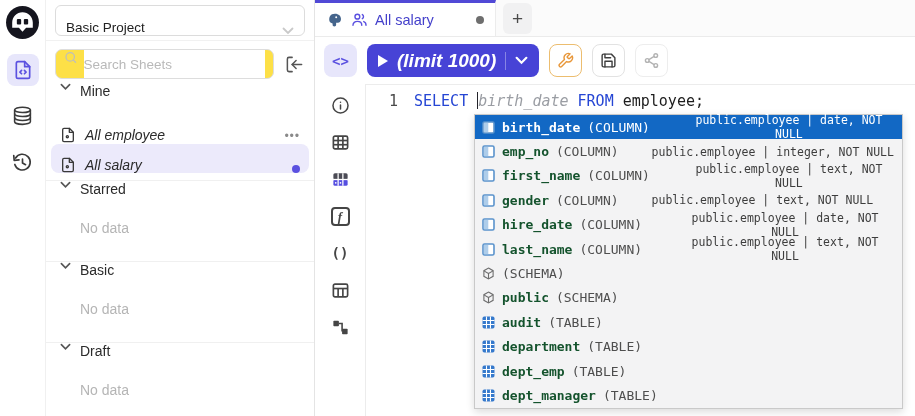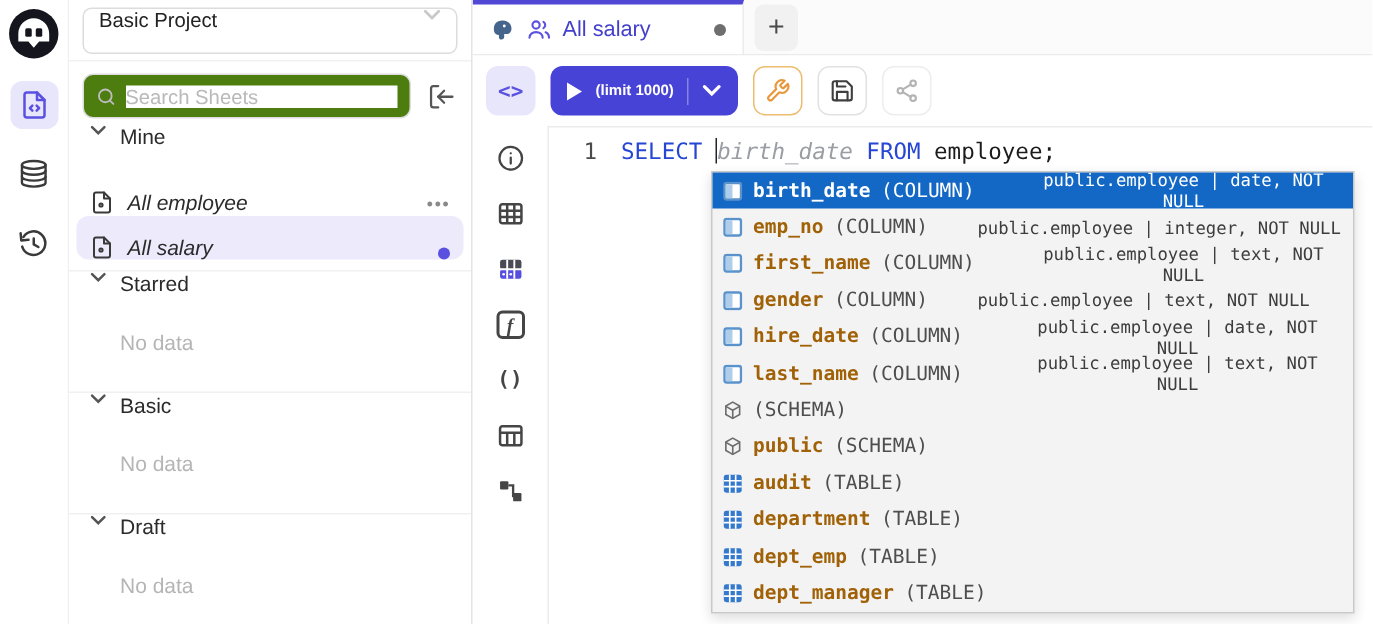--- a/index.html
+++ b/index.html
@@ -12,25 +12,25 @@
   .rail-logo { width:35px; height:35px; margin:5px auto 14px; display:block; }
   .rail-item { width:32px; height:32px; margin:0 auto 14px; border-radius:8px;
     display:grid; place-items:center; cursor:pointer; }
   .rail-item.active { background:#e7e6fb; }
 
   
   .sidebar { position:absolute; left:45px; top:0; width:270px; height:100%;
     border-left:1px solid #f0f0f0; border-right:1px solid #e4e4e4; background:#fff; z-index:2; }
   .sb-header { height:41px; border-bottom:1px solid #f1f1f1; padding:5px 9px; }
   .project-select { height:31px; border:1px solid #dcdcdc; border-radius:6px;
-    display:flex; align-items:flex-start; padding:0 10px; font-size:13.5px; color:#222; cursor:pointer; }
+    display:flex; align-items:flex-end; padding:0 10px; font-size:13.5px; color:#222; cursor:pointer; }
   .project-select .chev { margin-left:auto; }
   .search-row { display:flex; align-items:center; gap:7px; margin:8px 7px 4px 9px; }
   .search-input-wrap { flex:1; height:30px; border:1px solid #ddd; border-radius:7px;
-    display:flex; align-items:center; padding:0 8px; gap:6px; background:#4d7c0f; }
+    display:flex; padding:0 8px; gap:6px; background:#fde047; }
   .search-input-wrap input { border:none; outline:none; width:100%; font-size:13.5px;
     font-family:"Liberation Sans",sans-serif; color:#444; }
   .search-input-wrap input::placeholder { color:#b9b9b9; }
   .import-btn { width:26px; height:26px; display:grid; place-items:center; cursor:pointer; }
   .section-header { height:30px; display:flex; gap:9px;
     padding-left:14px; font-size:14px; color:#2b2b2b; cursor:pointer; }
   .sheet-item { height:29px; display:flex; align-items:flex-end; gap:9px; margin:1px 5px;
     padding:0 9px; border-radius:8px; font-size:14px; color:#2b2b2b; cursor:pointer;font-style:italic; }
   .sheet-item.selected { background:#eceafb; }
   .more-btn { margin-left:auto; color:#8a8a8a; font-size:12px; letter-spacing:1px; cursor:pointer; }
@@ -48,21 +48,21 @@
   .unsaved-dot { margin-left:auto; width:8px; height:8px; border-radius:50%; background:#6e6e6e; }
   .newtab-btn { width:29px; margin:3px 0 2px 7px; background:#f1f1f2; border-radius:6px;
     display:grid; place-items:center; font-size:19px; color:#4a4a4a; cursor:pointer; }
 
   .toolbar { height:47px; display:flex; align-items:center; gap:10px; padding-left:9px; background:#fff; }
   .code-toggle { width:33px; height:33px; background:#e7e6fb; border-radius:8px; color:#5b51e0;
     font-weight:bold; font-size:14px; display:grid; place-items:center; cursor:pointer;
     font-family:"DejaVu Sans Mono",monospace; }
   .run-btn { height:33px; background:#4743d6; border-radius:8px; color:#fff; display:flex;
     align-items:center; padding:0 11px; gap:9px; cursor:pointer; }
-  .run-label { font-size:10px; font-weight:bold; }
+  .run-label { font-size:19px; font-weight:bold;font-style:italic; }
   .play-tri { width:0; height:0; border-left:10px solid #fff; border-top:6px solid transparent;
     border-bottom:6px solid transparent; }
   .run-sep { width:1px; height:18px; background:rgba(255,255,255,.35); }
   .icon-btn { width:33px; height:33px; border:1px solid #e2e2e2; border-radius:8px; background:#fff;
     display:grid; place-items:center; cursor:pointer; }
   .icon-btn.wrench { border-color:#ecbd6f; }
   .icon-btn.share { border-color:#ededed; }
 
   .icon-strip { position:absolute; left:0; top:84px; bottom:0; width:50px; background:#fff;
     display:flex; flex-direction:column; align-items:center; padding-top:10px; gap:15px; }
@@ -82,21 +82,21 @@
   .tok-ghost { color:#9a9da3; font-style:italic; }
   .caret { display:inline-block; width:0; border-left:1.7px solid #23232a; height:17px;
     vertical-align:-3px; }
 
   
   .popup { position:absolute; left:474px; top:114px; width:429px; background:#f3f3f4;
     border:1px solid #c9c9c9; box-shadow:0 3px 8px rgba(0,0,0,.14); z-index:9;
     font-family:"DejaVu Sans Mono",monospace; }
   .ac-row { height:24.4px; display:flex; align-items:center; padding:0 7px; gap:7px; cursor:pointer; }
   .ac-row.selected { background:#1268c4; }
-  .ac-name { font-weight:bold; font-size:13px; color:#a16207; }
+  .ac-name { font-weight:bold; font-size:13px; color:#14532d; }
   .ac-kind { font-size:13px; color:#4e4e4e; }
   .ac-detail { margin-left:26px; font-size:11.5px; color:#3d3d3d;text-align:center; }
   .ac-row.selected .ac-name, .ac-row.selected .ac-kind, .ac-row.selected .ac-detail { color:#fff; }
   .ac-ic { flex:0 0 auto; display:block; }
 </style>
 </head>
 <body>
 
 <div id="screen">
 

